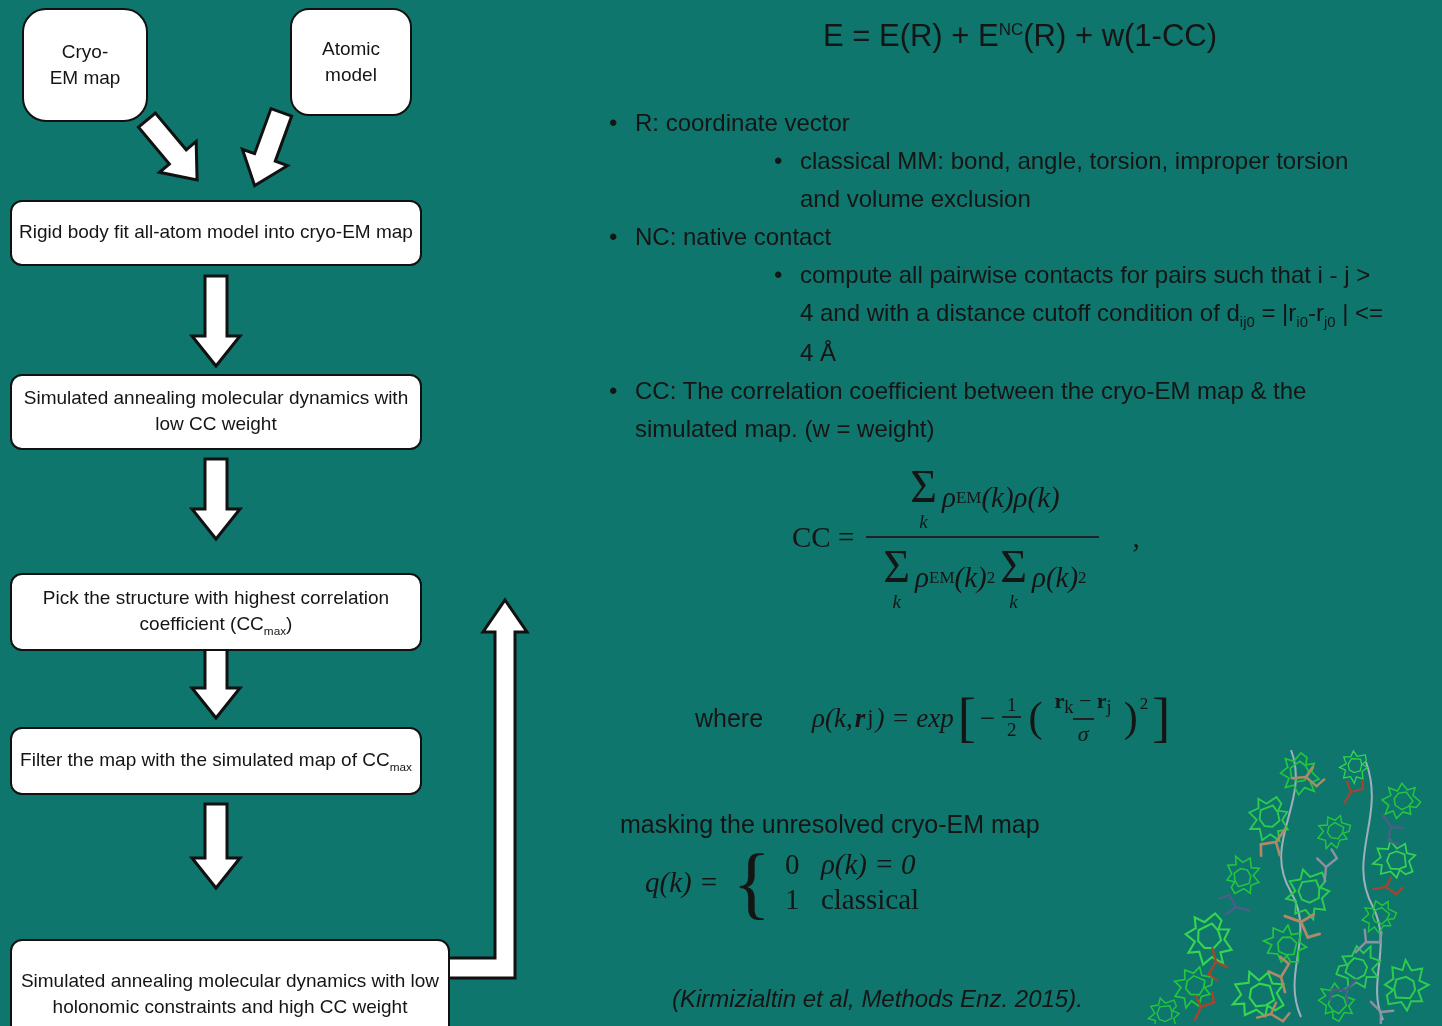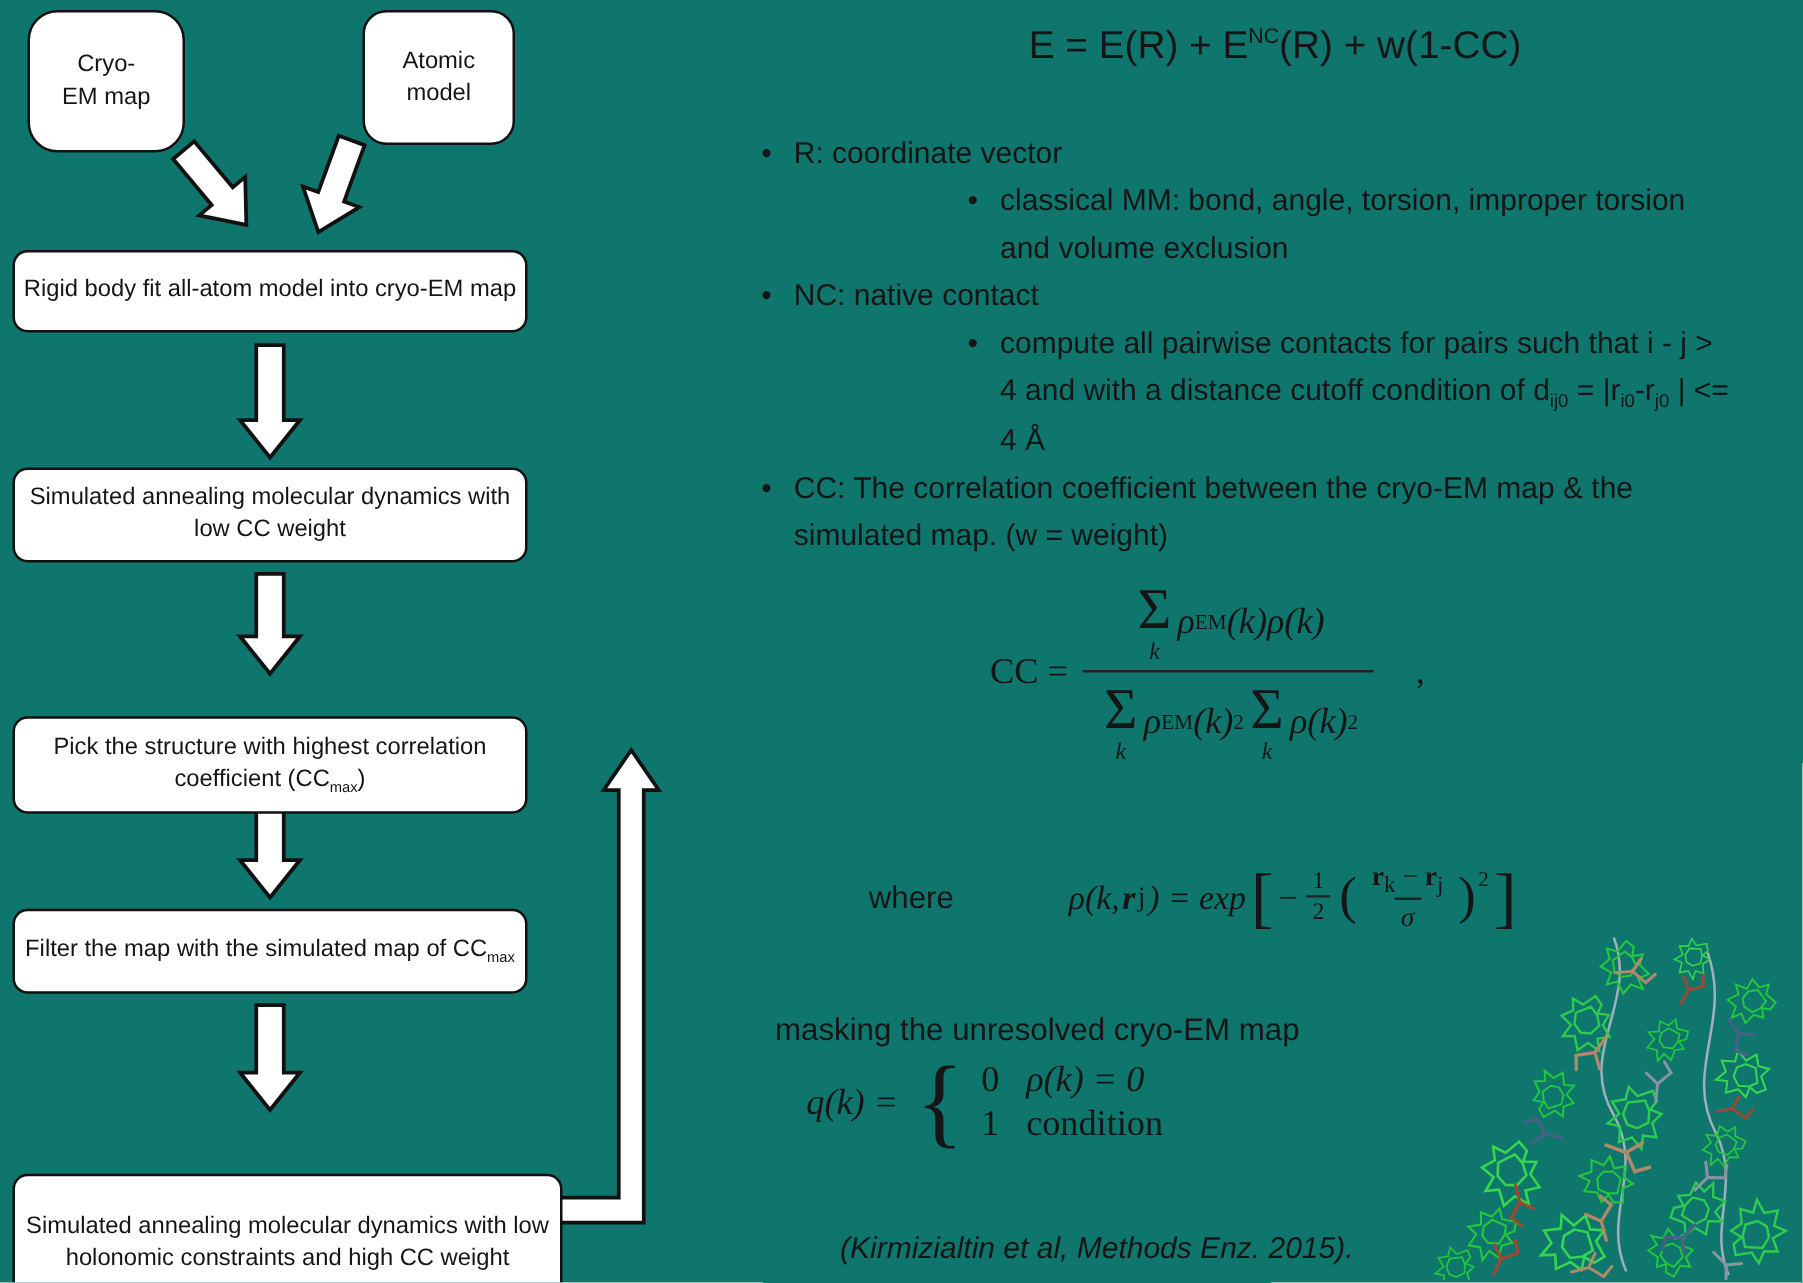--- a/index.html
+++ b/index.html
@@ -34,21 +34,21 @@
   .frac .num,.frac .den{display:flex;align-items:center;justify-content:center;padding:2px 12px;}
   .frac .den{border-top:2.5px solid #222;margin-top:3px;padding-top:6px;}
   .bigsum{display:inline-flex;flex-direction:column;align-items:center;line-height:1;margin:0 5px;}
   .bigsum .sig{font-size:46px;font-style:normal;}
   .bigsum .lim{font-size:19px;font-style:italic;margin-top:2px;}
   .rsup{font-size:17px;font-style:normal;}
   .comma{margin-left:34px;}
   
   .where-row{position:absolute;left:695px;top:688px;display:flex;align-items:center;}
   .where-label{font-size:25px;margin-right:48px;}
-  .weq{display:flex;align-items:center;font-family:"Liberation Serif", serif;font-size:27px;margin-left:43px;}
+  .weq{display:flex;align-items:center;font-family:"Liberation Serif", serif;font-size:27px;}
   .weq>*{margin:0 1px;}
   .bigbr{font-size:54px;font-weight:300;line-height:0.9;margin:0 3px;}
   .bigpar{font-size:42px;font-weight:300;line-height:0.9;}
   .sfrac{display:inline-flex;flex-direction:column;align-items:center;font-size:19px;margin:0 6px;}
   .sfrac .d{border-top:2px solid #222;padding:1px 5px;}
   .sfrac .n{padding:0 5px;}
   .sfrac.inner{font-size:22px;}
   .psup{font-size:17px;transform:translateY(-14px);display:inline-block;}
   
   .masking{position:absolute;left:620px;top:810px;font-size:25px;}
@@ -189,21 +189,21 @@
   <div class="qeq">
     <span class="q-lhs mi">q(k) =</span>
     <span class="brace">{</span>
     <span class="cases">
       <span class="case">
           <span class="v">0</span>
           <span class="c mi">ρ(k) = 0</span>
         </span>
       <span class="case">
           <span class="v">1</span>
-          <span class="c">condition</span>
+          <span class="c">classical</span>
         </span>
     </span>
   </div>
 
   <div class="citation">(Kirmizialtin et al, Methods Enz. 2015).</div>
 
   <svg class="mol" viewBox="0 0 300 292">
     <defs>
       <path id="c1" d="M0,-16 L5,-12 L4,-6 L11,-7 L9,0 L15,6 L8,9 L11,16 L3,13 L-2,19 L-6,11 L-13,13 L-10,5 L-17,1 L-11,-4 L-13,-11 L-6,-9 Z"></path>
       <path id="c2" d="M-1,-9 L4,-5 L7,1 L3,7 L-3,8 L-8,4 L-9,-3 Z"></path>

